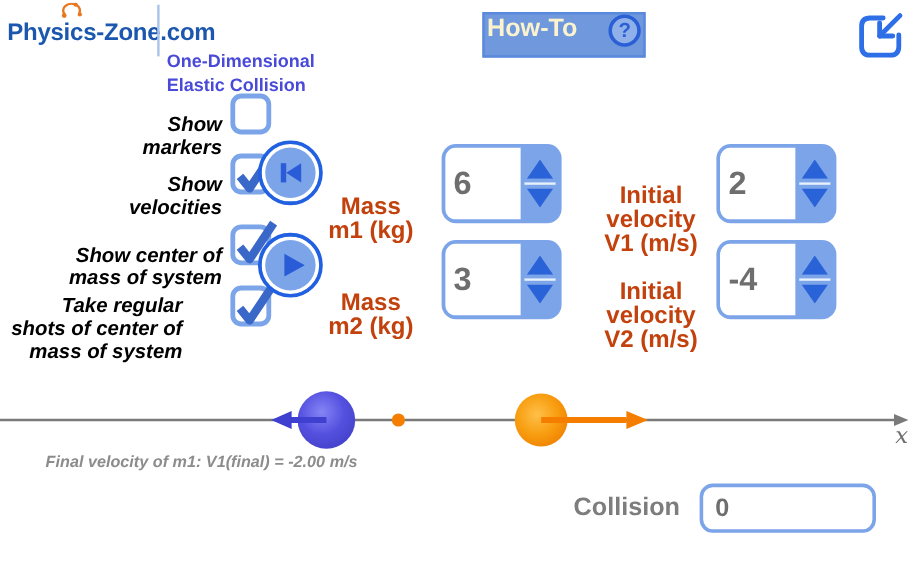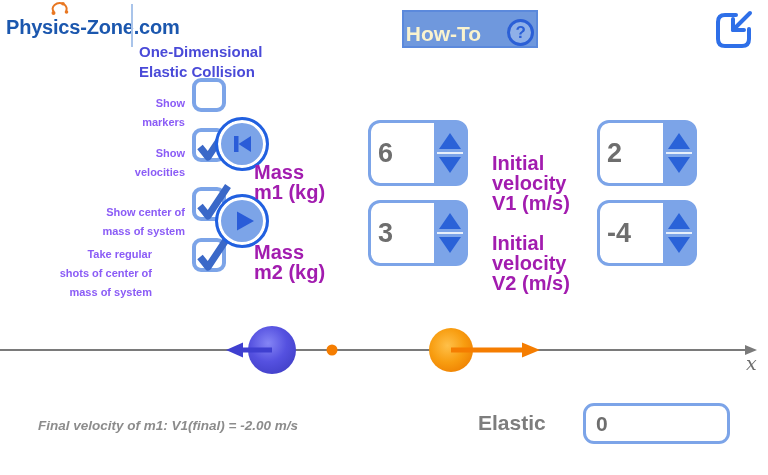--- a/index.html
+++ b/index.html
@@ -13,59 +13,59 @@
   .pre { white-space: pre-line; margin-top: 36px; }
 
   
   .logo-text { left:6px; top:16px; font-size:20px; font-weight:bold; color:#1b57ae; letter-spacing:-0.2px; }
   .logo-atom { left:50px; top:2px; }
   .vdivider { left:131px; top:4px; width:2px; height:43px; background:#a9c4ea; }
   .app-title { left:139px; top:6px; font-size:15px; line-height:20px; font-weight:bold; color:#4a4ad8; }
   .howto-btn {
     left:402px; top:10px; width:136px; height:38px;
     background:#6f98dd; border:2px solid #5b89dc;
-    display:flex; align-items:flex-end; justify-content:center; gap:26px;
+    display:flex; align-items:flex-start; justify-content:center; gap:26px;
     cursor:pointer;
   }
   .howto-label { color:#faf3ce; font-size:21px; font-weight:bold; }
   .howto-q {
     width:27px; height:27px; border-radius:50%;
     border:3px solid #2b5fd6; color:#2b5fd6; background:#8fb0e8;
     display:flex; align-items:center; justify-content:center;
     font-size:17px; font-weight:bold;
   }
   .exit-btn { left:708px; top:4px; width:52px; height:52px; cursor:pointer; }
 
   
   .cb-row { left:0; width:226px; display:flex; justify-content:flex-end; align-items:center; gap:7px; }
   .cb-row1 { top:72px;  height:46px; }
   .cb-row2 { top:122px; height:46px; }
   .cb-row3 { top:181px; height:46px; }
   .cb-row4 { top:226px; height:58px;gap:40px; }
-  .cb-label { text-align:right; font-size:11px; line-height:19px; font-weight:bold; color:#8b5cf6; }
+  .cb-label { text-align:right; font-size:17px; line-height:19px; font-weight:bold; color:#000000;font-style:italic; }
   .checkbox {
     position:relative; width:34px; height:34px; flex:0 0 34px;
     border:4px solid #7ca4e8; border-radius:9px; background:#fff;
     overflow:visible; cursor:pointer;
   }
   .checkbox svg { position:absolute; left:-3px; top:-11px; overflow:visible; }
 
   
   .media-btn {
     width:54px; height:54px; border-radius:50%;
     border:3px solid #2160e0; background:#7ca4e8;
     box-shadow: inset 0 0 0 3px #ffffff;
     display:flex; align-items:center; justify-content:center;
     cursor:pointer;
   }
   .reset-btn { left:215px; top:117px; }
   .play-btn  { left:215px; top:194px; }
 
   
-  .spin-label { text-align:left; font-size:20px; line-height:20px; font-weight:bold; color:#a21caf; }
+  .spin-label { text-align:center; font-size:20px; line-height:20px; font-weight:bold; color:#c2410c; }
   .lbl-m1 { left:254px; top:126px; width:110px; }
   .lbl-m2 { left:254px; top:206px; width:110px; }
   .lbl-v1 { left:492px; top:117px; width:101px; }
   .lbl-v2 { left:492px; top:197px; width:101px; }
   .spinner {
     width:100px; height:66px;
     border:3px solid #7ca4e8; border-radius:12px;
     background:#7ca4e8; display:flex; overflow:hidden;
   }
   .sp-m1 { left:368px; top:120px; }
@@ -84,21 +84,21 @@
   }
   .spin-sep { width:26px; height:2px; background:#e8f0fb; }
   .spin-up, .spin-down { cursor:pointer; display:block; }
 
   
   .sim-svg { left:0; top:315px; }
   .x-label { left:746px; top:352px; font-family:"DejaVu Serif", serif; font-style:italic; font-size:19px; color:#6e6e6e; }
 
   
   .result-line { font-size:13.5px; font-weight:bold; font-style:italic; color:#8c8c8c; }
-  .res1 { left:38px; top:418px; }
+  .res1 { left:38px; top:377px; }
   .res2 { left:44px; top:430px; }
 
   
   .distance-label { left:478px; top:411px; font-size:21px; font-weight:bold; color:#7d7d7d; }
   .distance-input {
     left:583px; top:403px; width:147px; height:41px;
     border:3px solid #7ca4e8; border-radius:11px; background:#fff;
     font-family:"Liberation Sans", sans-serif;
     font-size:21px; font-weight:bold; color:#6e6e6e;
     padding-left:10px; outline:none;
@@ -265,16 +265,16 @@
     <polygon points="243,27.5 243,42.5 226,35" fill="#3f3fd0"></polygon>
     <circle cx="332" cy="35" r="5.5" fill="#f57d00"></circle>
     <circle cx="451" cy="35" r="22" fill="url(#gradOrange)"></circle>
     <line x1="451" y1="35" x2="522" y2="35" stroke="#f57d00" stroke-width="5"></line>
     <polygon points="522,27.5 522,42.5 540,35" fill="#f57d00"></polygon>
   </svg>
   <div class="abs x-label">x</div>
 
   <div class="abs result-line res1">Final velocity of m1: V1(final) = -2.00 m/s</div>
 
-  <div class="abs distance-label">Elastic</div>
+  <div class="abs distance-label">Collision</div>
   <input class="abs distance-input" value="0" style="">
 
 </div>
 
 </body></html>

